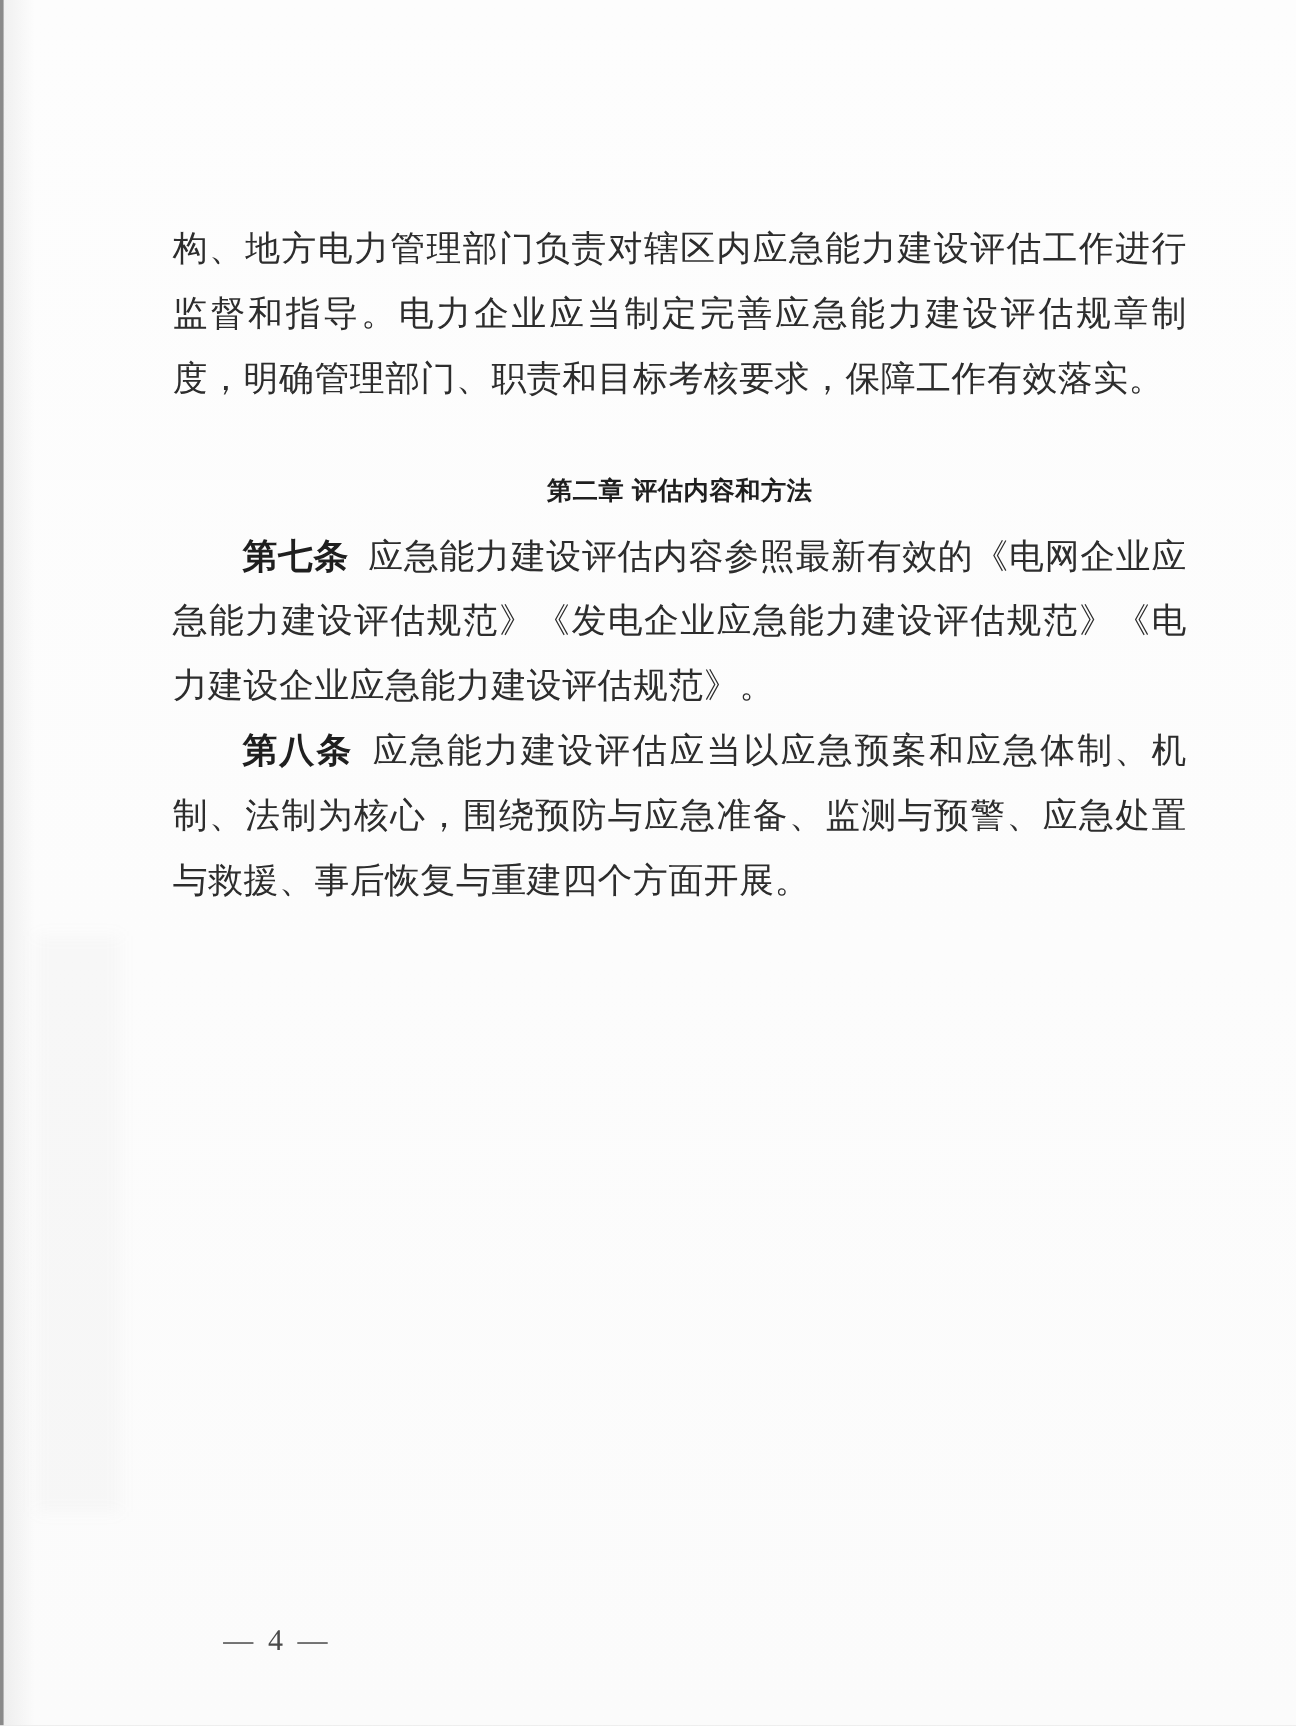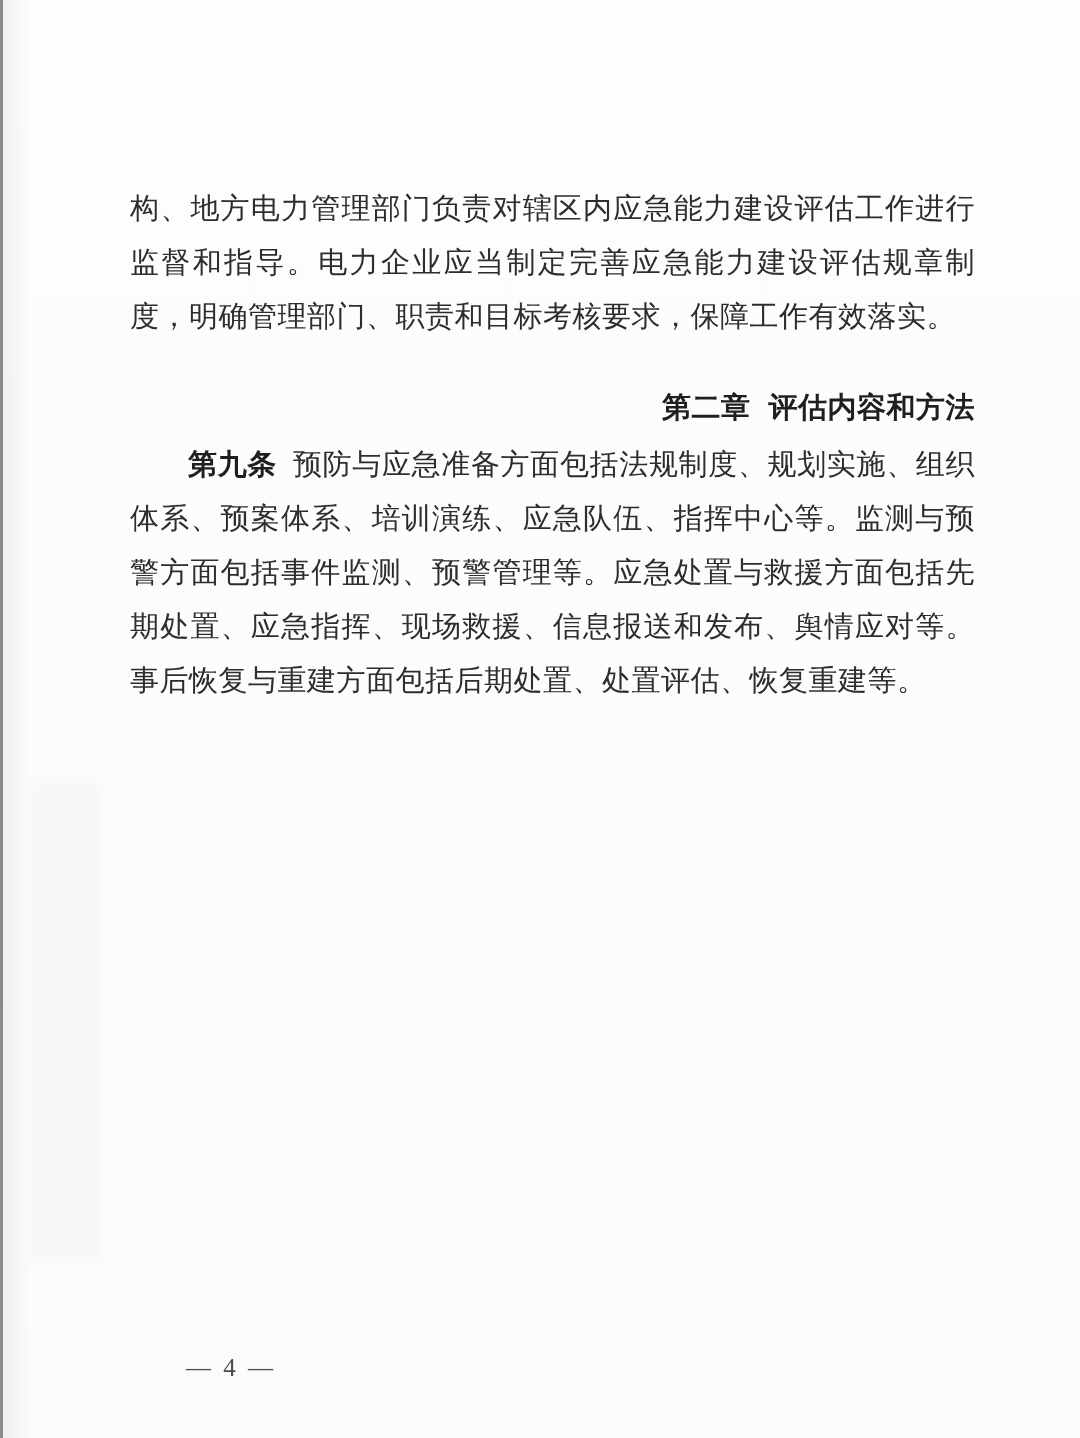--- a/index.html
+++ b/index.html
@@ -32,21 +32,21 @@
   
   .shade-a {
     position: absolute;
     left: 30px; top: 780px;
     width: 70px; height: 480px;
     background: rgba(150,150,150,0.05);
     filter: blur(6px);
   }
   .content {
     position: absolute;
-    left: 130px;
+    left: 144px;
     top: 181px;
     width: 845px;
     font-size: 29px;
     line-height: 54px;
     color: #2d2d2d;
     text-align: justify;
     letter-spacing: 0.5px;
   }
   p.para {
     margin: 0;
@@ -56,27 +56,27 @@
     text-indent: 0;
   }
   .art-label {
     font-weight: 700;
     color: #1f1f1f;
     margin-right: 0.55em;
     font-family: "Liberation Sans", sans-serif;
   }
   h2.chapter {
     margin: 40px 0 0 0;
-    text-align: right;
+    text-align: center;
     text-indent: 0;
-    font-size: 29px;
+    font-size: 21px;
     line-height: 54px;
     font-weight: 700;
     color: #1f1f1f;
-    font-family: Liberation Mono, monospace;
+    font-family: Liberation Sans, sans-serif;
   }
   .page-number {
     position: absolute;
     left: 186px;
     top: 1348px;
     font-size: 25px;
     line-height: 40px;
     color: #4a4a4a;
     letter-spacing: 3px;
     font-family: "Liberation Serif", serif;
@@ -91,22 +91,23 @@
   <div class="edge-fade"></div>
   <div class="shade-a"></div>
 
   <div class="content">
 
     <p class="para cont"><span>构、地方电力管理部门负责对辖区内应急能力建设评估工作进行监督和指导。电力企业应当制定完善应急能力建设评估规章制度，明确管理部门、职责和目标考核要求，保障工作有效落实。</span></p>
 
 
     <h2 class="chapter">第二章 评估内容和方法</h2>
 
+    <p class="para"><b class="art-label">第七条</b><span>应急能力建设评估内容参照最新有效的《电网企业应急能力建设评估规范》《发电企业应急能力建设评估规范》《电力建设企业应急能力建设评估规范》。</span></p>
 
+    <p class="para"><b class="art-label">第八条</b><span>应急能力建设评估应当以应急预案和应急体制、机制、法制为核心，围绕预防与应急准备、监测与预警、应急处置与救援、事后恢复与重建四个方面开展。</span></p>
 
-    <p class="para"><b class="art-label">第九条</b><span>预防与应急准备方面包括法规制度、规划实施、组织体系、预案体系、培训演练、应急队伍、指挥中心等。监测与预警方面包括事件监测、预警管理等。应急处置与救援方面包括先期处置、应急指挥、现场救援、信息报送和发布、舆情应对等。事后恢复与重建方面包括后期处置、处置评估、恢复重建等。</span></p>
 
 
   </div>
 
   <div class="page-number">— 4 —</div>
 
 </div>
 
 </body></html>

